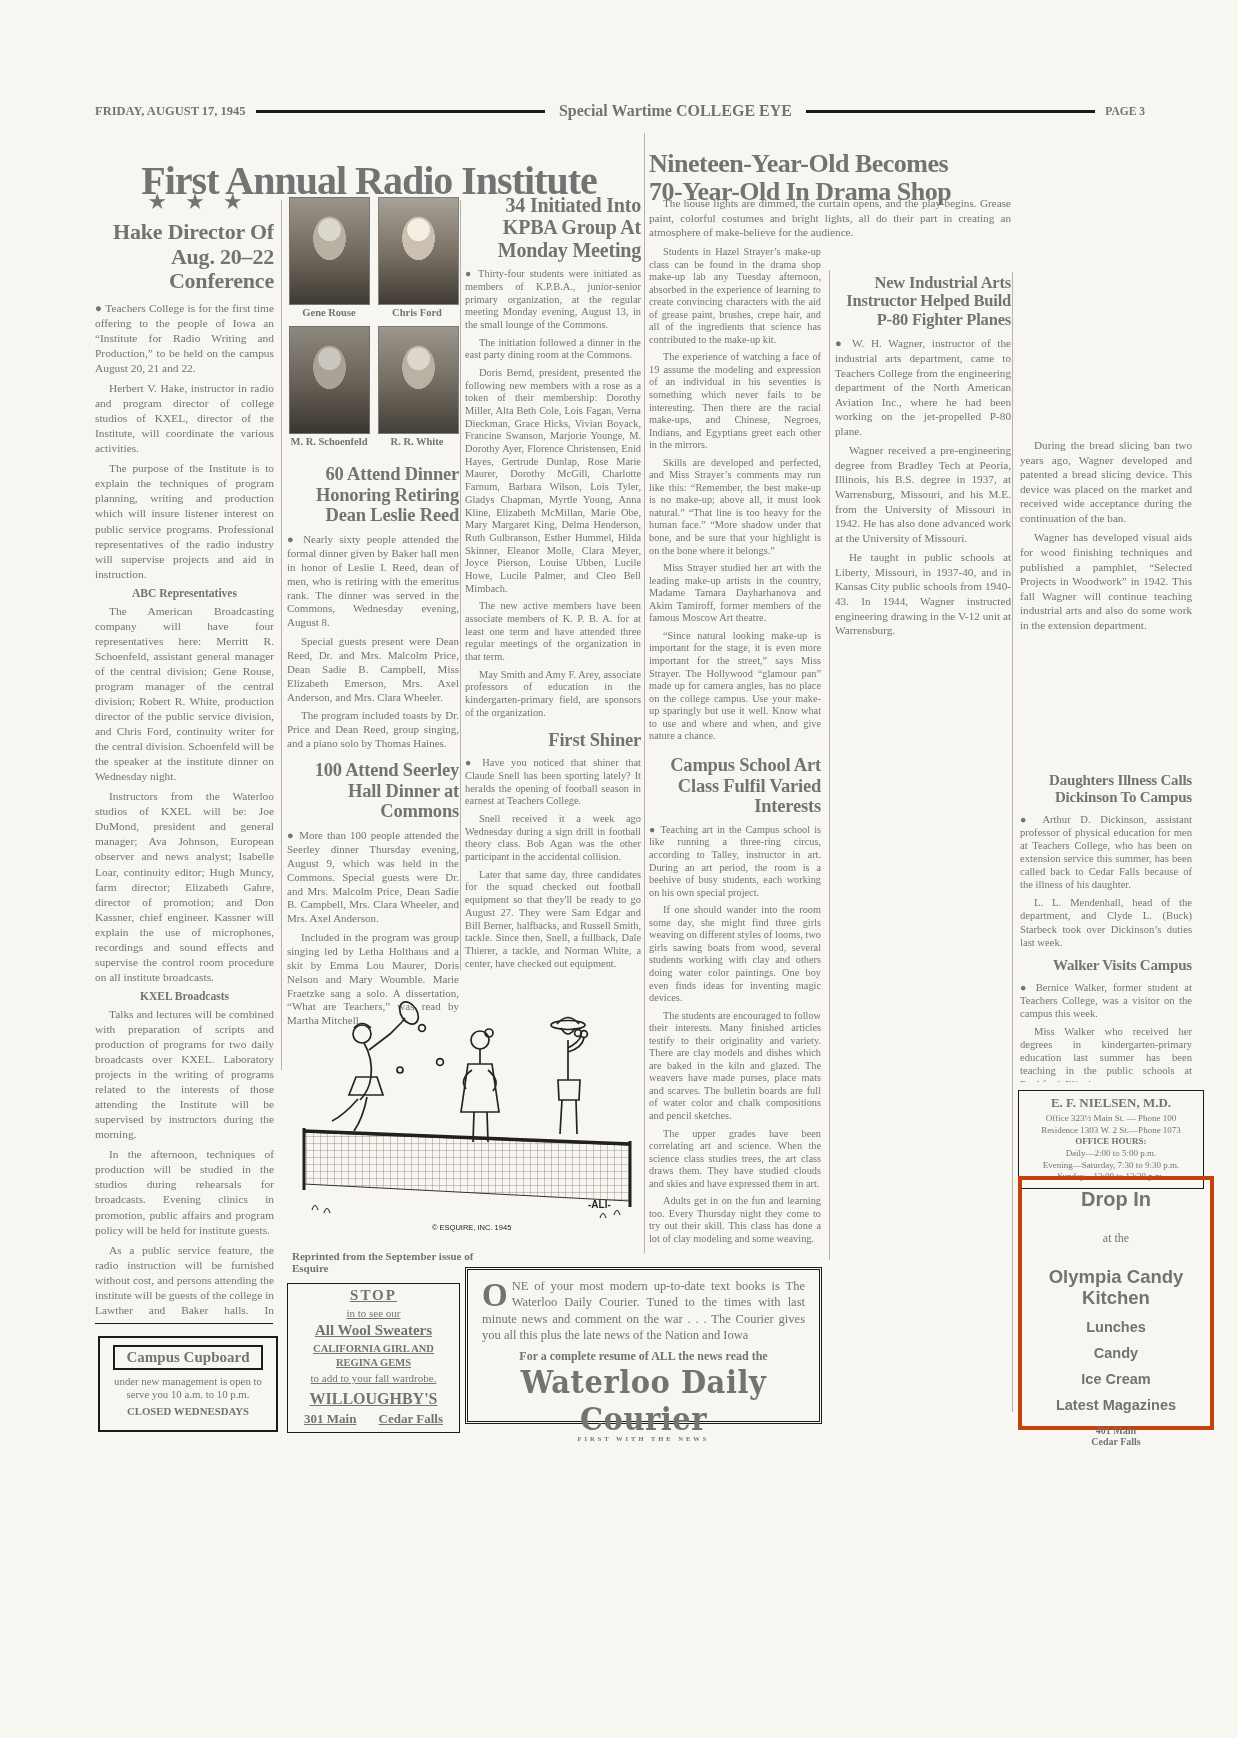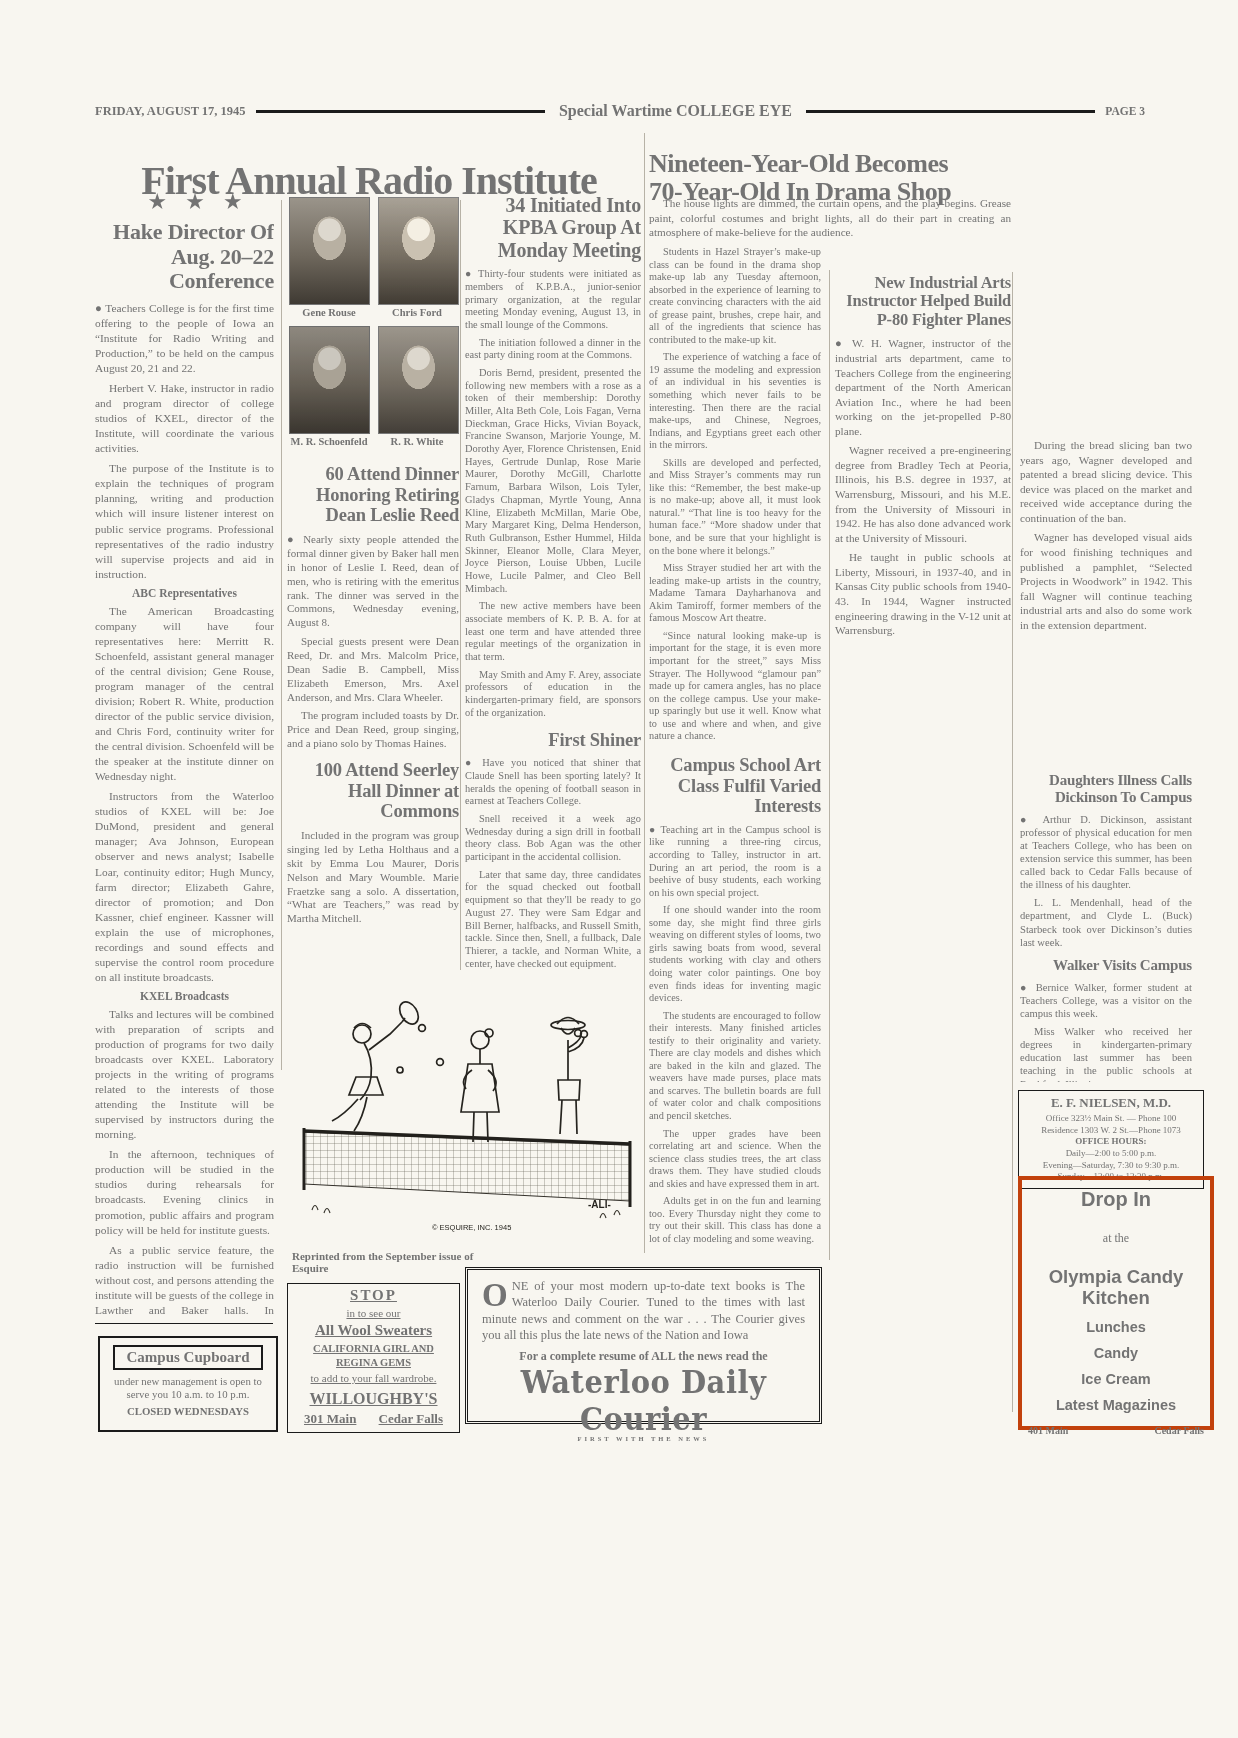--- a/index.html
+++ b/index.html
@@ -60,21 +60,21 @@
   .courier-tag{text-align:center;font-size:6.5px;letter-spacing:3px;font-weight:bold;}
   .nielsen{border:1.5px solid #1b1b1b;padding:4px 4px 5px;text-align:center;}
   .n-name{font-weight:bold;font-size:13px;margin-bottom:2px;}
   .n-line{font-size:9px;line-height:1.3;}
   .n-bold{font-weight:bold;font-size:9px;line-height:1.3;}
   .olympia{border:4px solid #c2410c;padding:8px 6px 6px;display:flex;flex-direction:column;text-align:center;}
   .o-drop{font-weight:bold;font-size:20px;font-family:"Liberation Sans",sans-serif;}
   .o-at{font-size:12px;margin:20px 0;}
   .o-name{font-weight:bold;font-size:18.5px;font-family:"Liberation Sans",sans-serif;line-height:1.15;}
   .o-item{font-weight:bold;font-size:14.5px;font-family:"Liberation Sans",sans-serif;margin-top:10px;}
-  .o-bottom{display:flex;justify-content:space-between;font-weight:bold;font-size:10px;margin-top:auto;padding-top:12px;}
+  .o-bottom{display:flex;justify-content:space-between;font-weight:bold;font-size:10px;margin-top:auto;padding-top:12px;flex-direction:column;}
   .cartoon-caption{font-weight:bold;font-size:11px;margin-top:2px;width:220px;}
   .divider{position:absolute;height:0;border-top:1.5px solid #1b1b1b;}
 </style>
 </head>
 <body>
 
 <div class="page">
 
   <header class="masthead">
     <span class="m-date">FRIDAY, AUGUST 17, 1945</span>
@@ -155,20 +155,21 @@
     <div class="body s110">
         <p class="lead">● Nearly sixty people attended the formal dinner given by Baker hall men in honor of Leslie I. Reed, dean of men, who is retiring with the emeritus rank. The dinner was served in the Commons, Wednesday evening, August 8.</p>
         <p>Special guests present were Dean Reed, Dr. and Mrs. Malcolm Price, Dean Sadie B. Campbell, Miss Elizabeth Emerson, Mrs. Axel Anderson, and Mrs. Clara Wheeler.</p>
         <p>The program included toasts by Dr. Price and Dean Reed, group singing, and a piano solo by Thomas Haines.</p>
       </div>
   </section>
 
   <section class="col" style="left:287px;top:760px;width:172px;">
     <h3 class="h-col h19">100 Attend Seerley Hall Dinner at Commons</h3>
     <div class="body s110">
+        <p class="lead">● More than 100 people attended the Seerley dinner Thursday evening, August 9, which was held in the Commons. Special guests were Dr. and Mrs. Malcolm Price, Dean Sadie B. Campbell, Mrs. Clara Wheeler, and Mrs. Axel Anderson.</p>
         <p>Included in the program was group singing led by Letha Holthaus and a skit by Emma Lou Maurer, Doris Nelson and Mary Woumble. Marie Fraetzke sang a solo. A dissertation, “What are Teachers,” was read by Martha Mitchell.</p>
       </div>
   </section>
 
   <section class="col" style="left:465px;top:194px;width:176px;max-height:790px;overflow:hidden;">
     <h3 class="h-col h20">34 Initiated Into KPBA Group At Monday Meeting</h3>
     <div class="body s104">
         <p class="lead">● Thirty-four students were initiated as members of K.P.B.A., junior-senior primary organization, at the regular meeting Monday evening, August 13, in the small lounge of the Commons.</p>
         <p>The initiation followed a dinner in the east party dining room at the Commons.</p>
         <p>Doris Bernd, president, presented the following new members with a rose as a token of their membership: Dorothy Miller, Alta Beth Cole, Lois Fagan, Verna Dieckman, Grace Hicks, Vivian Boyack, Francine Swanson, Marjorie Younge, M. Dorothy Ayer, Florence Christensen, Enid Hayes, Gertrude Dunlap, Rose Marie Maurer, Dorothy McGill, Charlotte Farnum, Barbara Wilson, Lois Tyler, Gladys Chapman, Myrtle Young, Anna Kline, Elizabeth McMillan, Marie Obe, Mary Margaret King, Delma Henderson, Ruth Gulbranson, Esther Hummel, Hilda Skinner, Eleanor Molle, Clara Meyer, Joyce Pierson, Louise Ubben, Lucile Howe, Lucile Palmer, and Cleo Bell Mimbach.</p>

